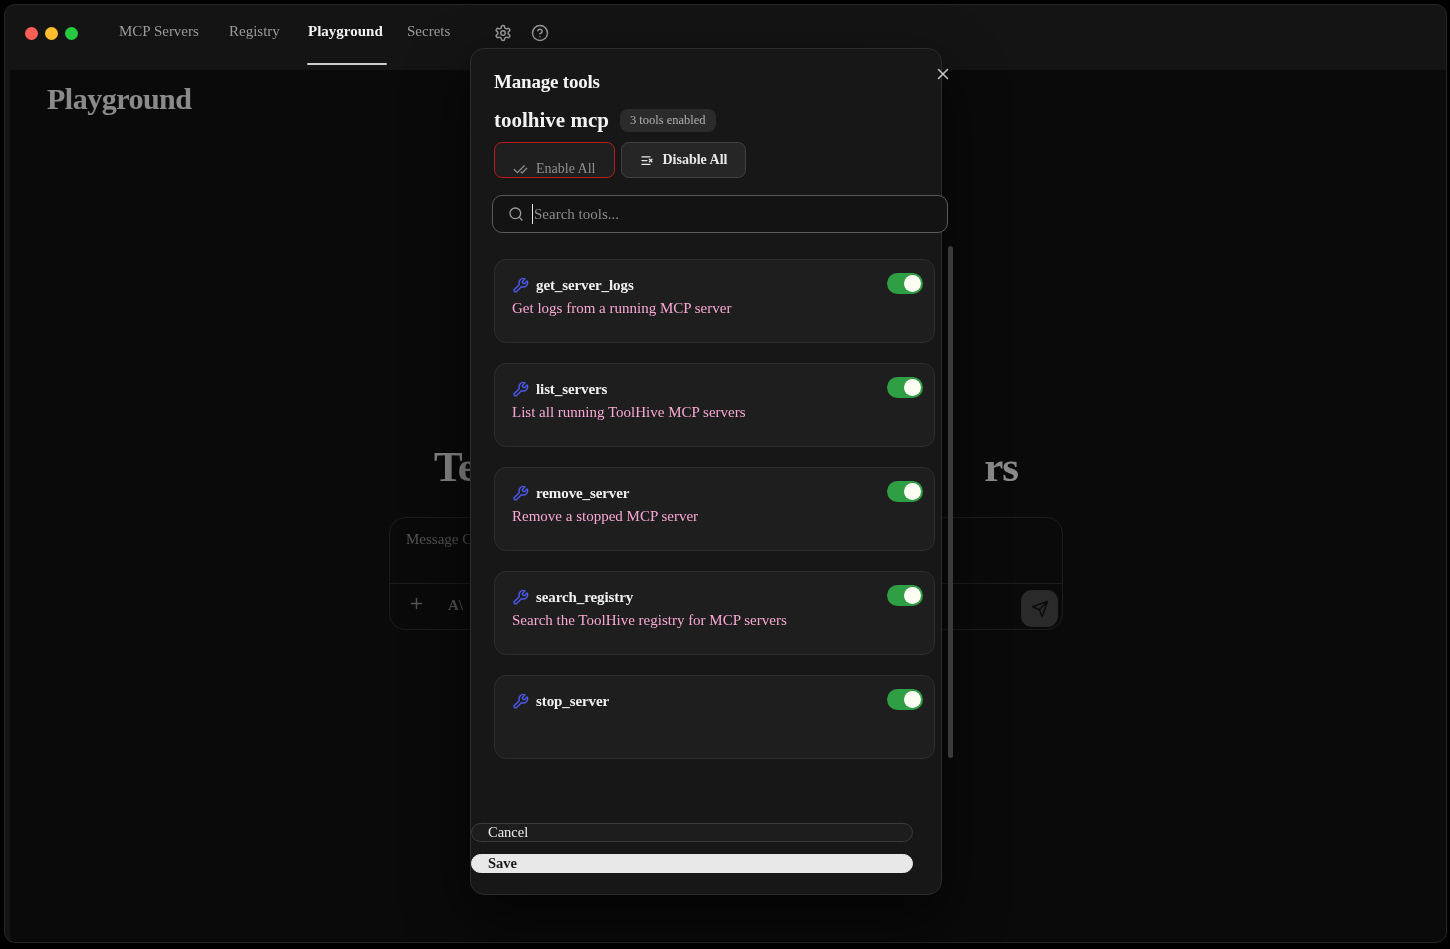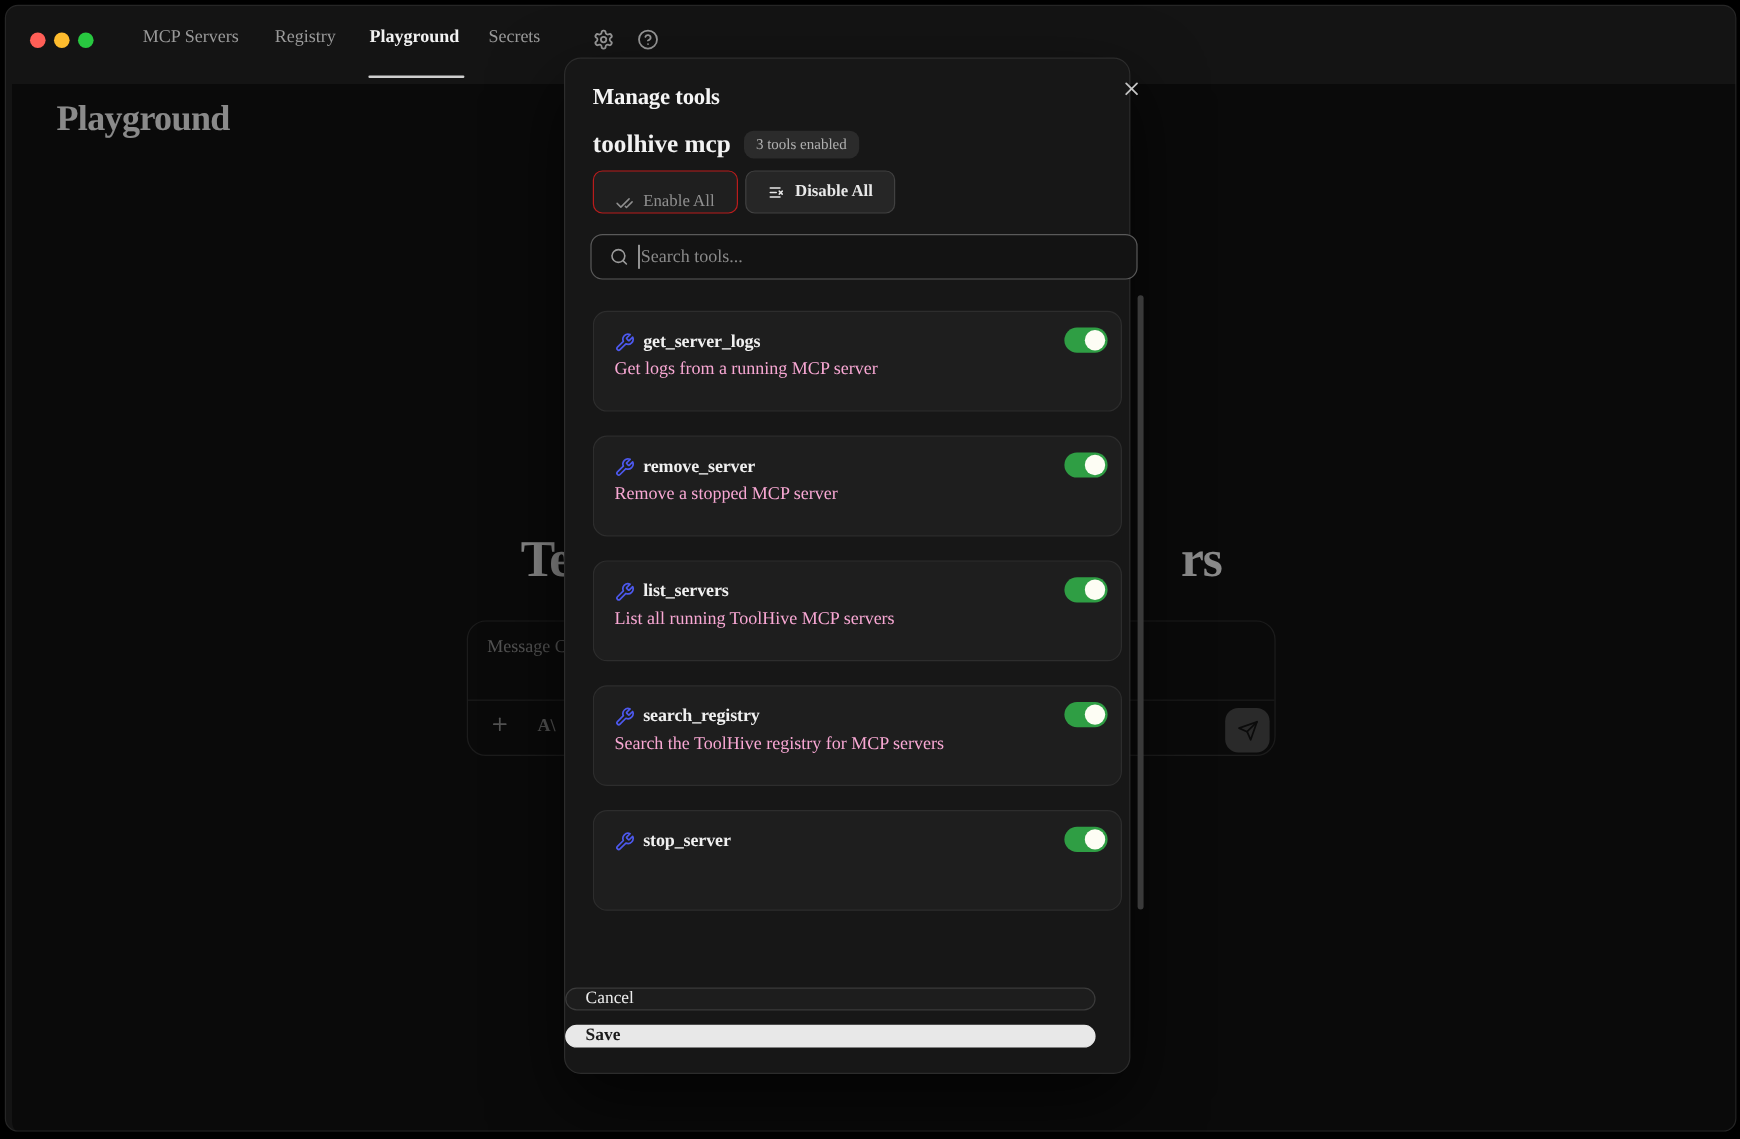--- a/index.html
+++ b/index.html
@@ -205,41 +205,41 @@
     <div class="tool-desc">Get logs from a running MCP server</div>
   </div>
 
   <div class="tool-card">
     <div class="tool-top">
       <span class="wrench">
         <svg viewBox="0 0 24 24" fill="none" stroke="currentColor" stroke-width="2" stroke-linecap="round" stroke-linejoin="round">
               <path d="M14.7 6.3a1 1 0 0 0 0 1.4l1.6 1.6a1 1 0 0 0 1.4 0l3.77-3.77a6 6 0 0 1-7.94 7.94l-6.91 6.91a2.12 2.12 0 0 1-3-3l6.91-6.91a6 6 0 0 1 7.94-7.94l-3.76 3.76z"></path>
             </svg>
       </span>
+      <span class="tool-name">list_servers</span>
+      <span class="toggle" style="background: rgb(47, 158, 68);">
+            <span class="knob"></span>
+          </span>
+    </div>
+    <div class="tool-desc">List all running ToolHive MCP servers</div>
+  </div>
+
+  <div class="tool-card">
+    <div class="tool-top">
+      <span class="wrench">
+        <svg viewBox="0 0 24 24" fill="none" stroke="currentColor" stroke-width="2" stroke-linecap="round" stroke-linejoin="round">
+              <path d="M14.7 6.3a1 1 0 0 0 0 1.4l1.6 1.6a1 1 0 0 0 1.4 0l3.77-3.77a6 6 0 0 1-7.94 7.94l-6.91 6.91a2.12 2.12 0 0 1-3-3l6.91-6.91a6 6 0 0 1 7.94-7.94l-3.76 3.76z"></path>
+            </svg>
+      </span>
       <span class="tool-name">remove_server</span>
       <span class="toggle" style="background: rgb(47, 158, 68);">
             <span class="knob"></span>
           </span>
     </div>
     <div class="tool-desc">Remove a stopped MCP server</div>
-  </div>
-
-  <div class="tool-card">
-    <div class="tool-top">
-      <span class="wrench">
-        <svg viewBox="0 0 24 24" fill="none" stroke="currentColor" stroke-width="2" stroke-linecap="round" stroke-linejoin="round">
-              <path d="M14.7 6.3a1 1 0 0 0 0 1.4l1.6 1.6a1 1 0 0 0 1.4 0l3.77-3.77a6 6 0 0 1-7.94 7.94l-6.91 6.91a2.12 2.12 0 0 1-3-3l6.91-6.91a6 6 0 0 1 7.94-7.94l-3.76 3.76z"></path>
-            </svg>
-      </span>
-      <span class="tool-name">list_servers</span>
-      <span class="toggle" style="background: rgb(47, 158, 68);">
-            <span class="knob"></span>
-          </span>
-    </div>
-    <div class="tool-desc">List all running ToolHive MCP servers</div>
   </div>
 
 
   <div class="tool-card">
     <div class="tool-top">
       <span class="wrench">
         <svg viewBox="0 0 24 24" fill="none" stroke="currentColor" stroke-width="2" stroke-linecap="round" stroke-linejoin="round">
               <path d="M14.7 6.3a1 1 0 0 0 0 1.4l1.6 1.6a1 1 0 0 0 1.4 0l3.77-3.77a6 6 0 0 1-7.94 7.94l-6.91 6.91a2.12 2.12 0 0 1-3-3l6.91-6.91a6 6 0 0 1 7.94-7.94l-3.76 3.76z"></path>
             </svg>
       </span>

